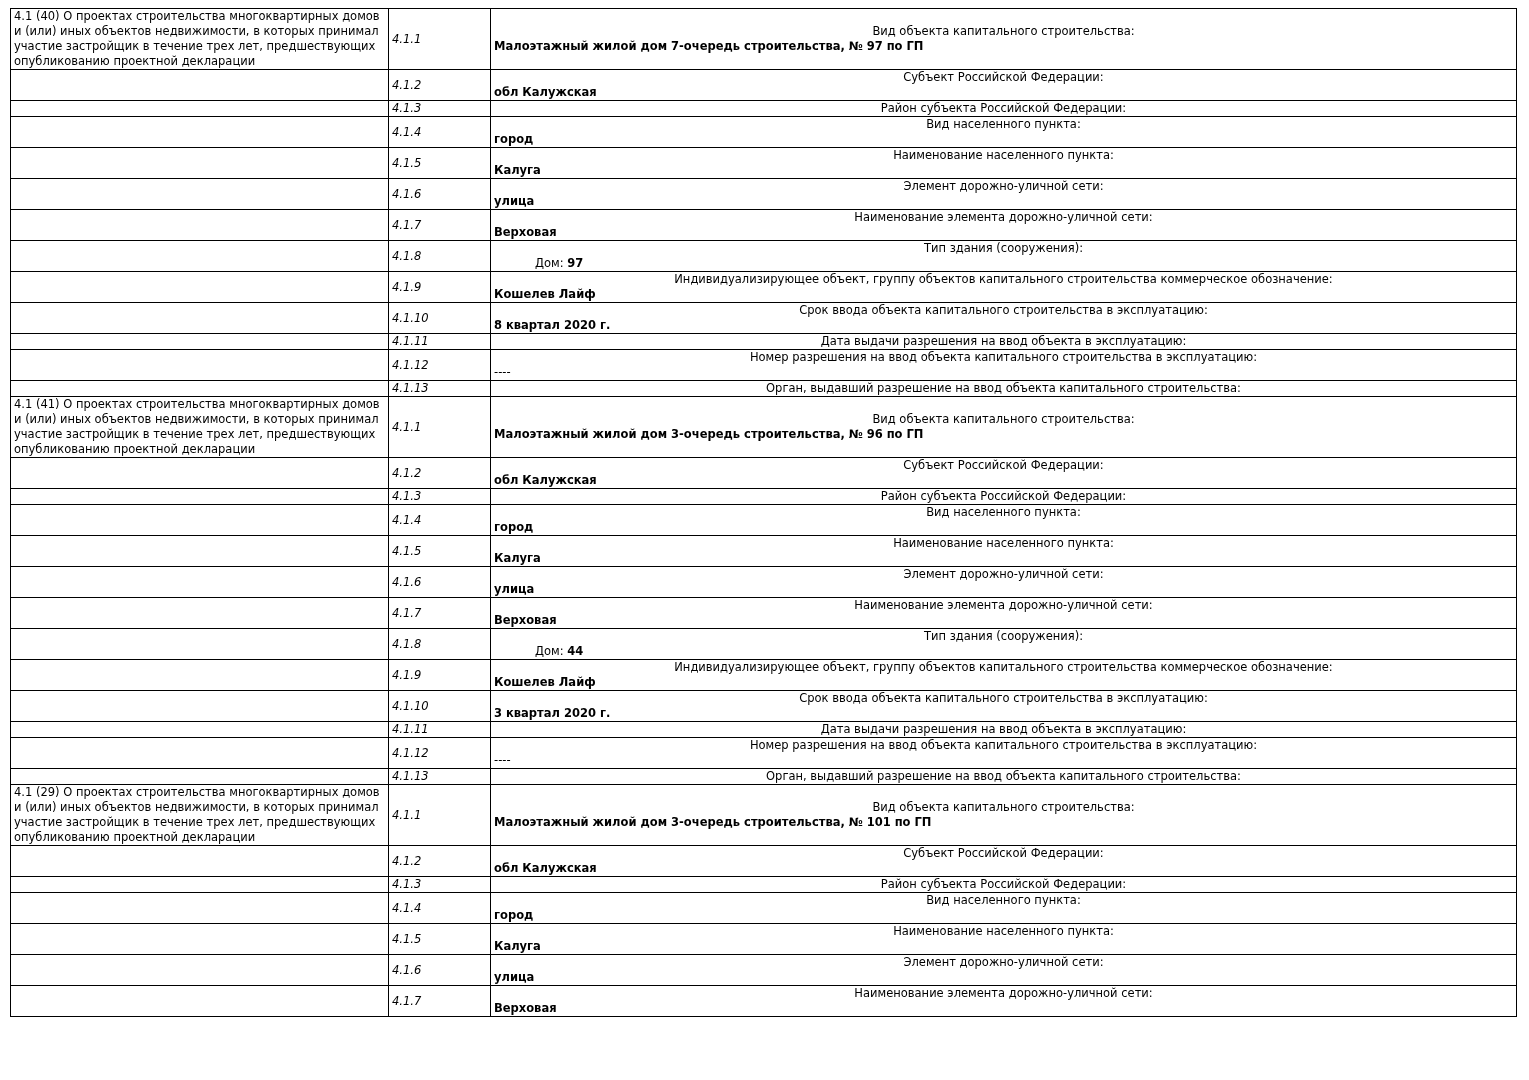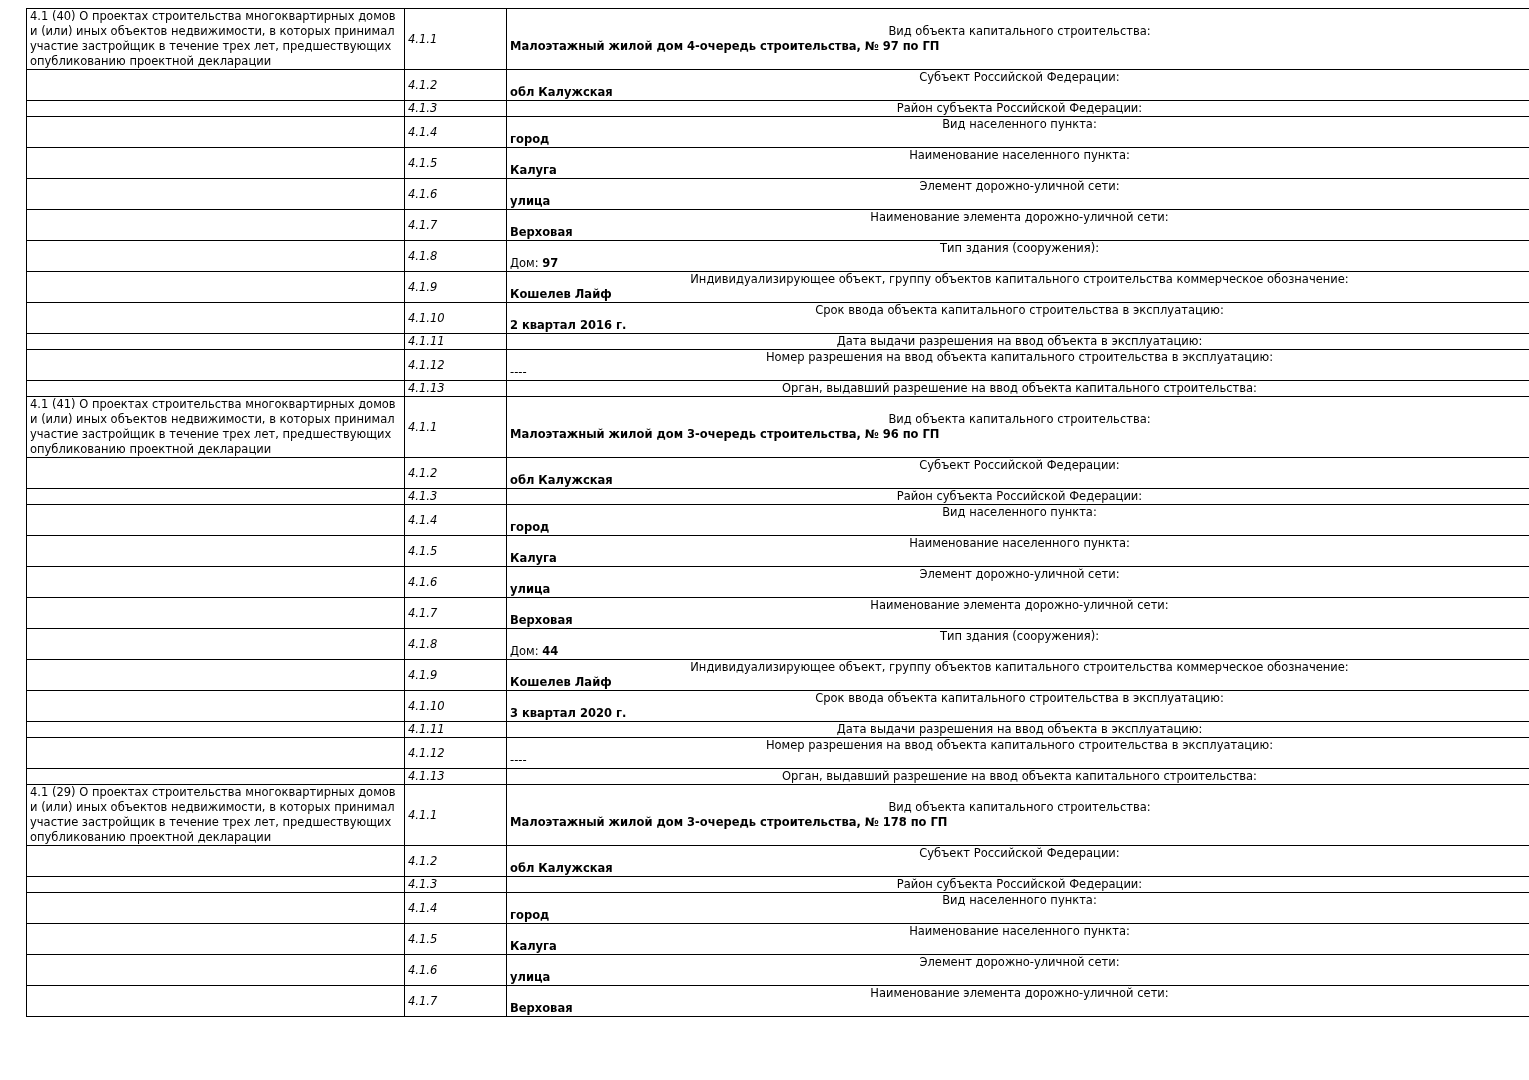--- a/index.html
+++ b/index.html
@@ -7,21 +7,21 @@
     margin: 0;
     padding: 0;
     background: #ffffff;
     width: 1529px;
     height: 1080px;
     overflow: hidden;
     font-family: "DejaVu Sans", "Liberation Sans", sans-serif;
     color: #000000;
   }
   .page {
-    padding: 8px 10px 0 26px;
+    padding: 8px 10px 0 10px;
   }
   table.decl {
     border-collapse: collapse;
     table-layout: fixed;
     width: 1507px;
     font-size: 11.5px;
     line-height: 15px;
   }
   table.decl td {
     border: 1px solid #000000;
@@ -49,34 +49,35 @@
     text-align: center;
   }
   .field-value.bold {
     font-weight: bold;
   }
   .field-value.plain {
     font-weight: normal;
   }
   .field-value .value-prefix {
     font-weight: normal;
+    margin-left: 41px;
   }
 </style>
 </head>
 <body>
 
 <div class="page">
   <table class="decl">
     <tbody>
         <tr>
           <td class="col-desc">4.1 (40) О проектах строительства многоквартирных домов и (или) иных объектов недвижимости, в которых принимал участие застройщик в течение трех лет, предшествующих опубликованию проектной декларации</td>
           <td class="col-num">4.1.1</td>
           <td class="col-content">
             <div class="field-label">Вид объекта капитального строительства:</div>
-            <div class="field-value bold">Малоэтажный жилой дом 4-очередь строительства, № 97 по ГП</div>
+            <div class="field-value bold">Малоэтажный жилой дом 7-очередь строительства, № 97 по ГП</div>
           </td>
         </tr>
         <tr>
           <td class="col-desc"></td>
           <td class="col-num">4.1.2</td>
           <td class="col-content">
             <div class="field-label">Субъект Российской Федерации:</div>
             <div class="field-value bold">обл Калужская</div>
           </td>
         </tr>
@@ -133,21 +134,21 @@
           <td class="col-content">
             <div class="field-label">Индивидуализирующее объект, группу объектов капитального строительства коммерческое обозначение:</div>
             <div class="field-value bold">Кошелев Лайф</div>
           </td>
         </tr>
         <tr>
           <td class="col-desc"></td>
           <td class="col-num">4.1.10</td>
           <td class="col-content">
             <div class="field-label">Срок ввода объекта капитального строительства в эксплуатацию:</div>
-            <div class="field-value bold">2 квартал 2016 г.</div>
+            <div class="field-value bold">8 квартал 2020 г.</div>
           </td>
         </tr>
         <tr>
           <td class="col-desc"></td>
           <td class="col-num">4.1.11</td>
           <td class="col-content">
             <div class="field-label">Дата выдачи разрешения на ввод объекта в эксплуатацию:</div>
           </td>
         </tr>
         <tr>
@@ -264,21 +265,21 @@
           <td class="col-num">4.1.13</td>
           <td class="col-content">
             <div class="field-label">Орган, выдавший разрешение на ввод объекта капитального строительства:</div>
           </td>
         </tr>
         <tr>
           <td class="col-desc">4.1 (29) О проектах строительства многоквартирных домов и (или) иных объектов недвижимости, в которых принимал участие застройщик в течение трех лет, предшествующих опубликованию проектной декларации</td>
           <td class="col-num">4.1.1</td>
           <td class="col-content">
             <div class="field-label">Вид объекта капитального строительства:</div>
-            <div class="field-value bold">Малоэтажный жилой дом 3-очередь строительства, № 178 по ГП</div>
+            <div class="field-value bold">Малоэтажный жилой дом 3-очередь строительства, № 101 по ГП</div>
           </td>
         </tr>
         <tr>
           <td class="col-desc"></td>
           <td class="col-num">4.1.2</td>
           <td class="col-content">
             <div class="field-label">Субъект Российской Федерации:</div>
             <div class="field-value bold">обл Калужская</div>
           </td>
         </tr>

